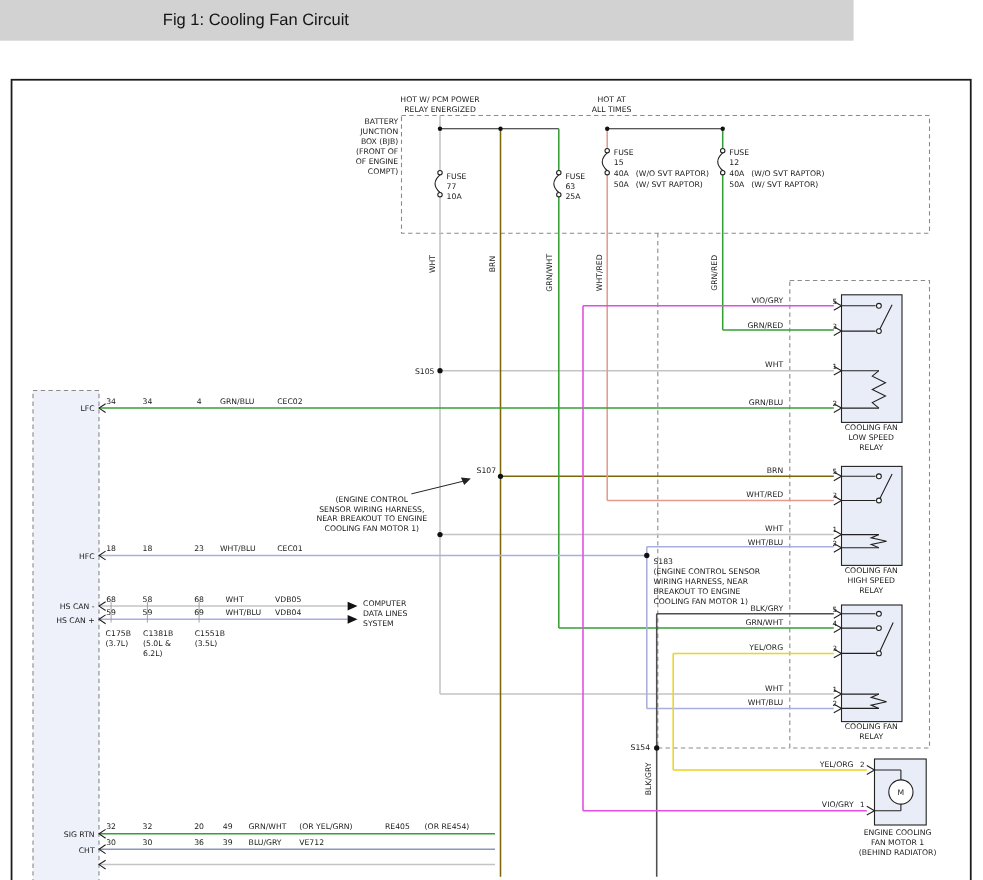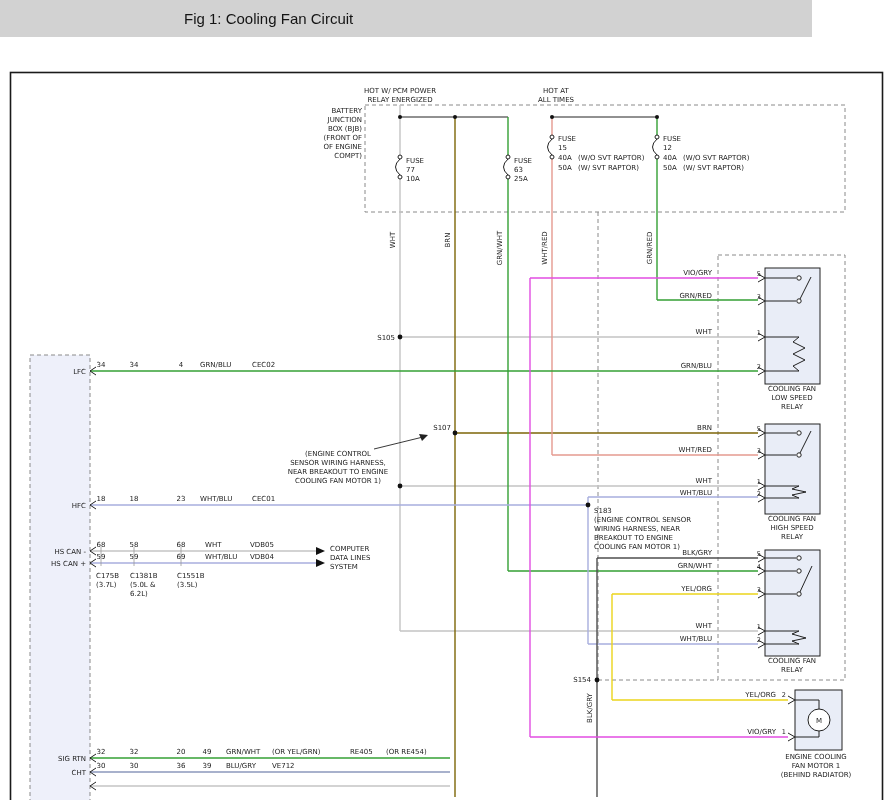--- a/index.html
+++ b/index.html
@@ -1,17 +1,17 @@
 <!DOCTYPE html>
 <html><head>
 <meta charset="utf-8">
 <style>
   html,body{margin:0;padding:0;background:#fff;}
   body{width:894px;height:800px;overflow:hidden;position:relative;}
-  .titlebar{position:absolute;left:0;top:0;width:776px;height:37px;background:#d2d2d2;display:flex;align-items:center;padding-left:36px;}
+  .titlebar{position:absolute;left:0;top:0;width:776px;height:37px;background:#d2d2d2;display:flex;align-items:center;}
   .titlebar span{margin-left:148px;font:15px "Liberation Sans",sans-serif;color:#141414;}
   svg{position:absolute;left:0;top:0;}
   svg text{font-family:"DejaVu Sans",sans-serif;font-size:7px;fill:#1a1a1a;}
   .e{text-anchor:end;}.m{text-anchor:middle;}.s65{font-size:6.5px;}
 </style>
 </head>
 <body>
 
 <div class="titlebar">
   <span>Fig 1: Cooling Fan Circuit</span>

